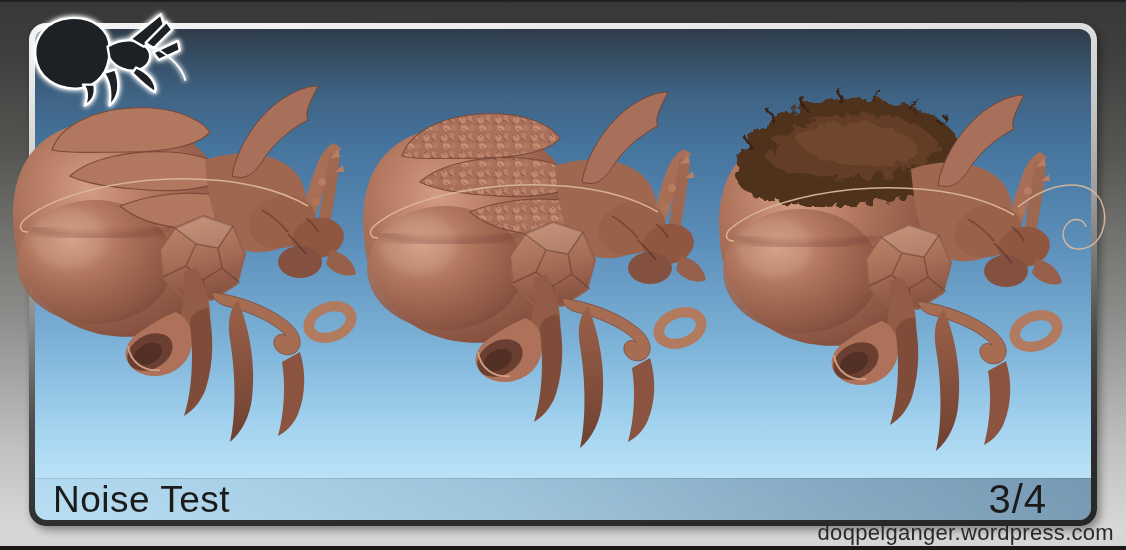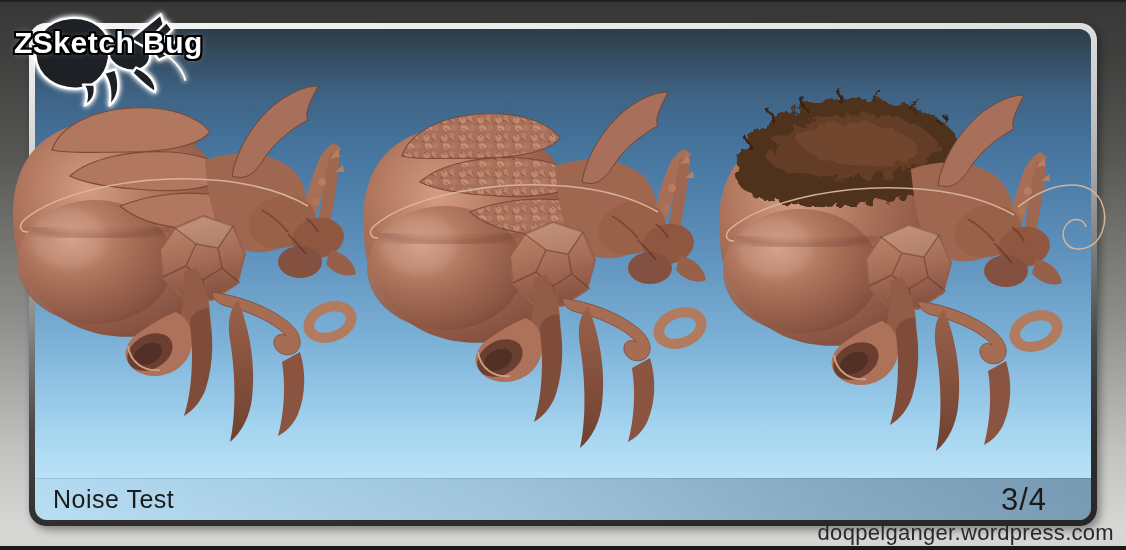--- a/index.html
+++ b/index.html
@@ -30,22 +30,22 @@
   .caption-bar{
     position:absolute;left:0;right:0;bottom:0;height:42px;
     box-sizing:border-box;padding:0 44px 0 18px;
     display:flex;justify-content:space-between;align-items:center;
     background:linear-gradient(90deg,
       rgba(54,84,114,0.05) 0%,rgba(54,84,114,0.22) 45%,
       rgba(50,78,108,0.38) 75%,rgba(47,74,104,0.48) 100%);
     border-top:1px solid rgba(35,55,75,0.14);
     color:#1b1b1b;
   }
-  .caption-text{font-size:25px;letter-spacing:0.5px;}
-  .page-indicator{font-size:31px;letter-spacing:1px;}
+  .caption-text{font-size:37px;letter-spacing:0.5px;}
+  .page-indicator{font-size:40px;letter-spacing:1px;}
   
   .site-credit{
     position:absolute;right:12px;bottom:4px;
     font-size:22px;color:#282828;letter-spacing:0.3px;
   }
   
   .art{position:absolute;left:0;top:0;width:1126px;height:550px;}
   
   .logo{position:absolute;left:6px;top:0px;width:230px;height:115px;}
   .logo svg{position:absolute;left:18px;top:2px;}
@@ -194,18 +194,17 @@
       <path d="M88,44 C104,34 122,36 130,46 C136,54 132,64 122,68 C110,72 96,66 90,56 Z"></path>
       <path d="M112,36 L144,10 L150,30 L126,44 Z"></path>
       <path d="M128,40 L150,18 L156,26 L136,46 Z"></path>
       <path d="M136,50 L162,38 L164,48 L142,58 Z"></path>
       <path d="M96,68 C102,84 100,98 90,106 C92,92 90,80 84,72 Z"></path>
       <path d="M74,84 C76,94 72,102 64,106 C68,96 66,88 62,84 Z"></path>
       <path d="M118,66 C132,72 140,82 138,92 C130,88 122,80 114,72 Z"></path>
       <path d="M130,42 C150,50 166,64 170,80" fill="none" stroke-width="2"></path>
     </g>
   </svg>
-  <div class="logo-title">ZSketch Bug</div>
 </div>
 
 <div class="site-credit">doqpelganger.wordpress.com</div>
 
 <div class="bottom-line"></div>
 
 </body></html>

